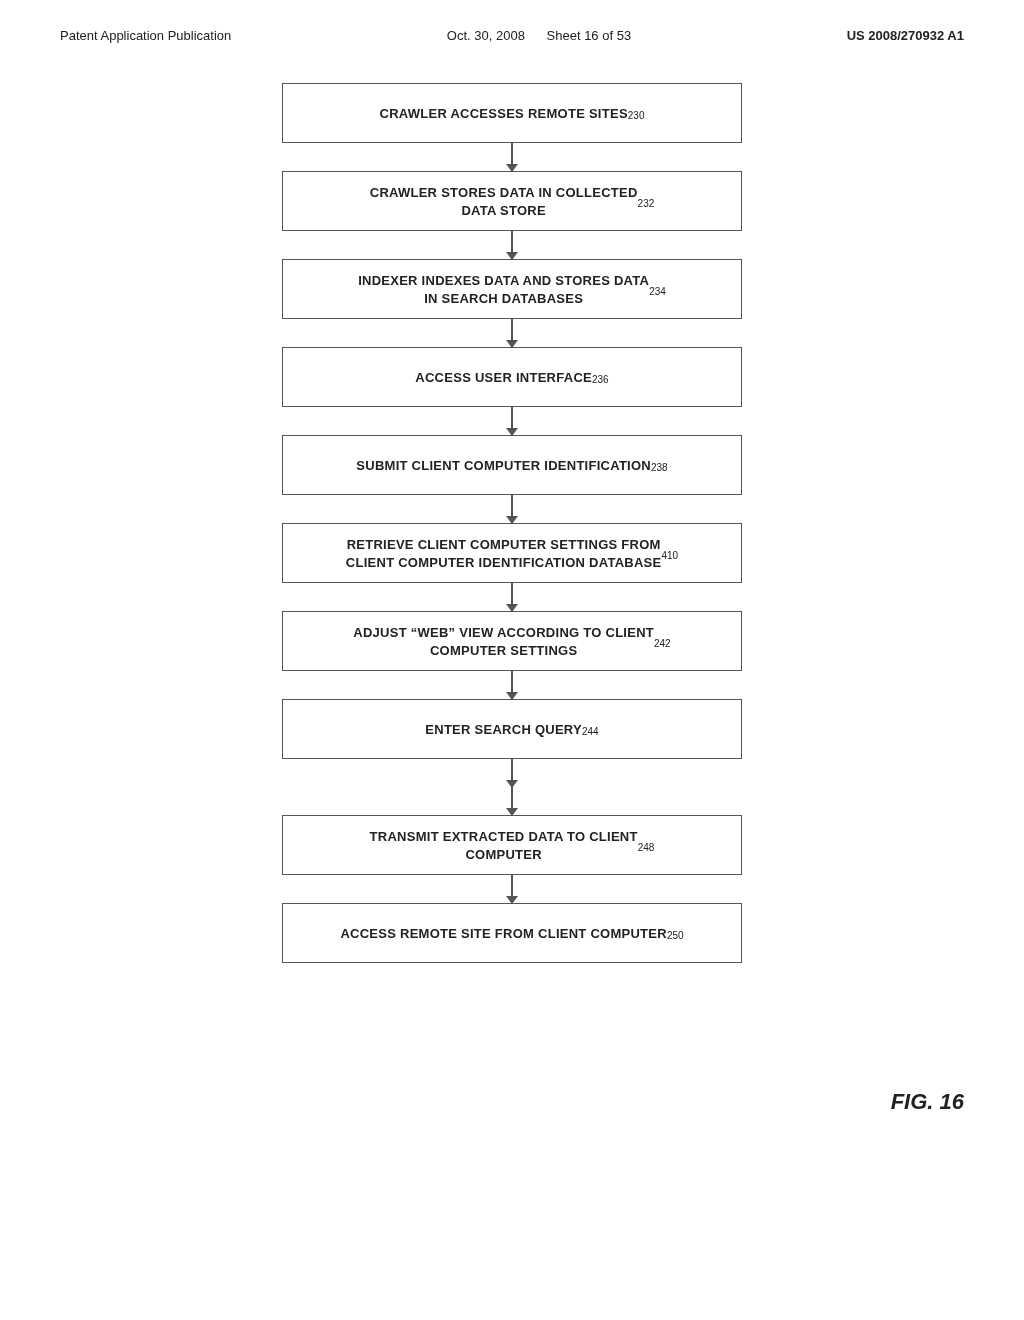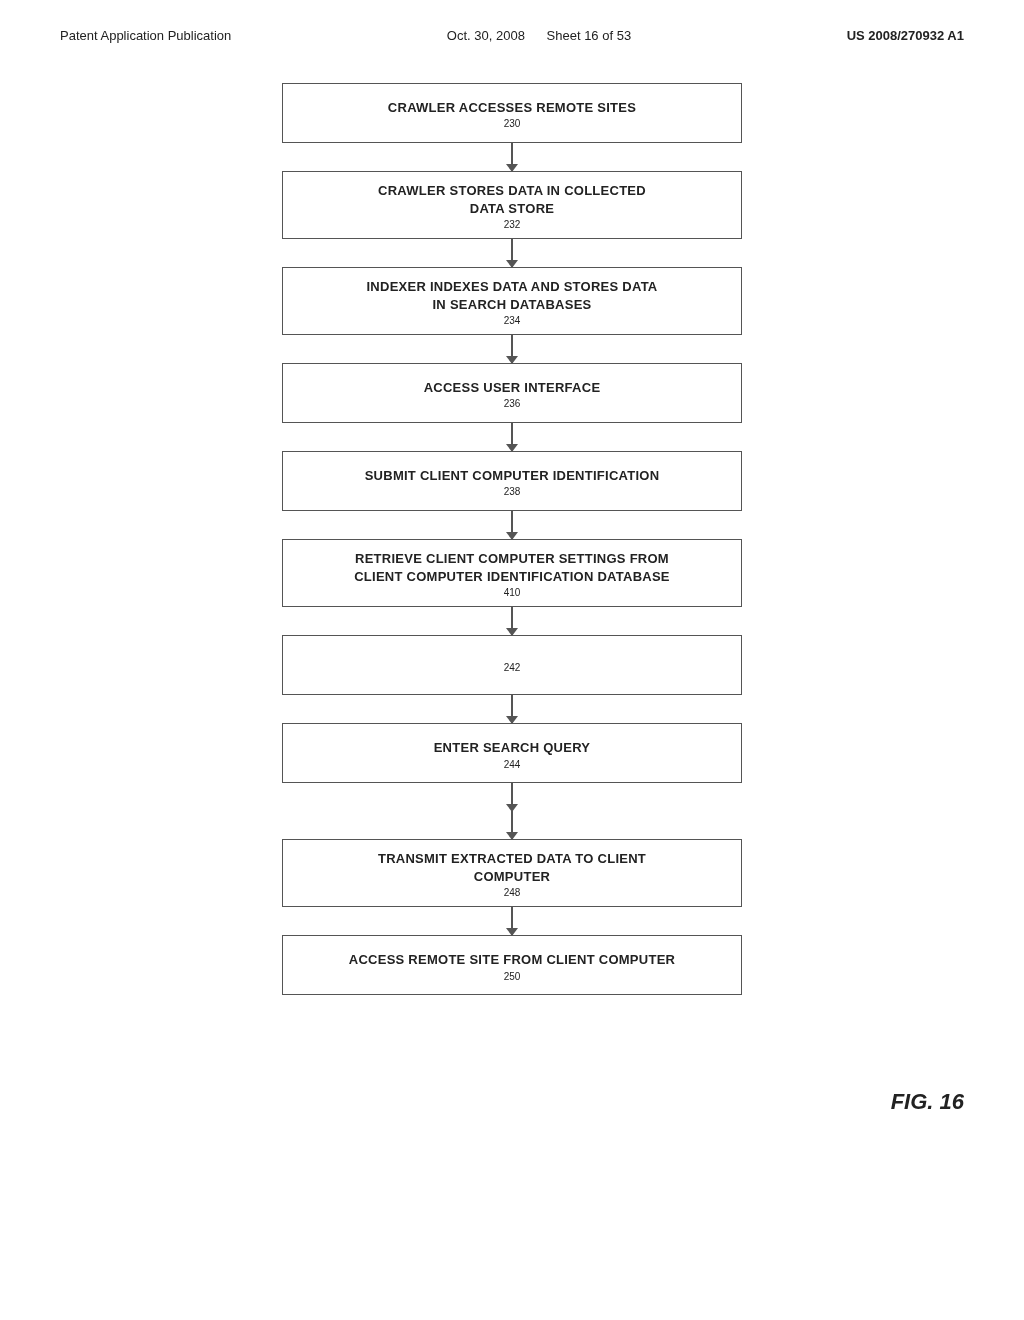--- a/index.html
+++ b/index.html
@@ -37,21 +37,21 @@
       padding: 30px 0 40px 0;
       position: relative;
     }
 
     
     .flow-box {
       border: 1.5px solid #555;
       width: 460px;
       min-height: 60px;
       display: flex;
-      flex-direction: column;
+      flex-direction: row;
       align-items: center;
       justify-content: center;
       text-align: center;
       padding: 10px 18px 8px 18px;
       background: #fff;
       position: relative;
     }
     .flow-box .box-text {
       font-size: 13px;
       font-weight: bold;
@@ -151,20 +151,21 @@
     </div>
     <div class="arrow-down"></div>
 
     <div class="flow-box">
       <div class="box-text">RETRIEVE CLIENT COMPUTER SETTINGS FROM<br>CLIENT COMPUTER IDENTIFICATION DATABASE</div>
       <div class="box-num">410</div>
     </div>
     <div class="arrow-down"></div>
 
     <div class="flow-box">
+      <div class="box-text">ADJUST “WEB” VIEW ACCORDING TO CLIENT<br>COMPUTER SETTINGS</div>
       <div class="box-num">242</div>
     </div>
     <div class="arrow-down"></div>
 
     <div class="flow-box">
       <div class="box-text">ENTER SEARCH QUERY</div>
       <div class="box-num">244</div>
     </div>
     <div class="arrow-down"></div>
 

